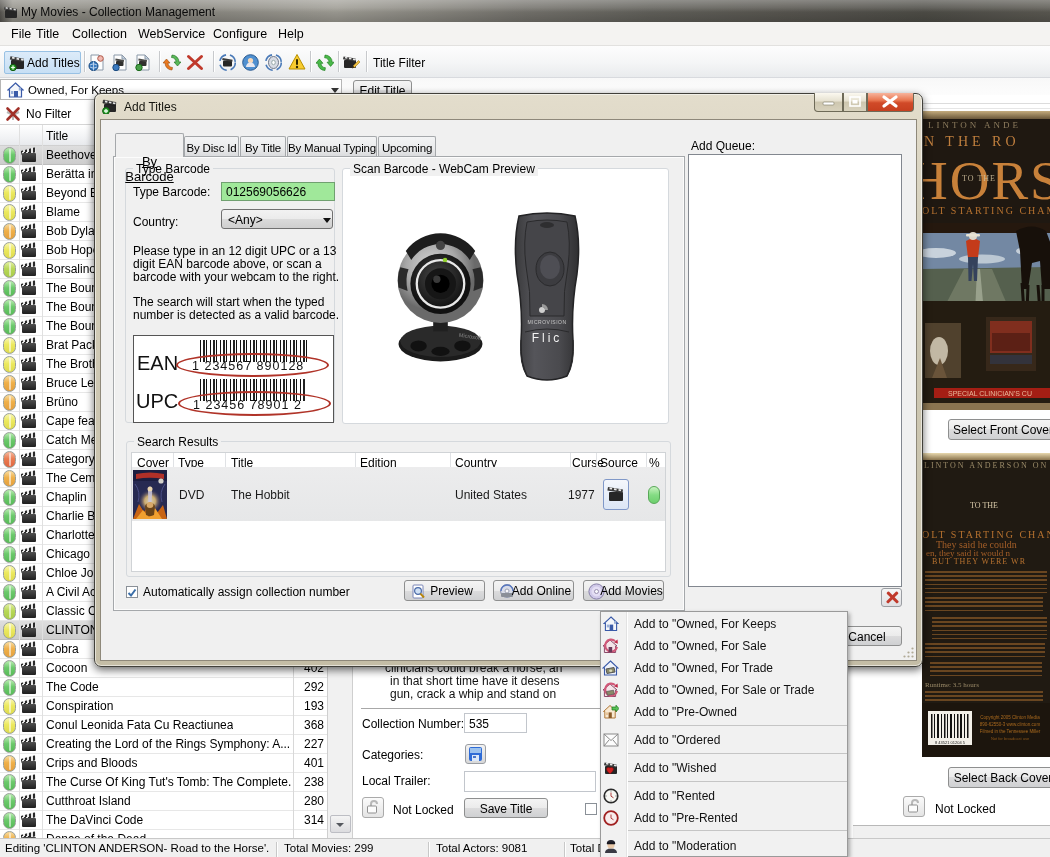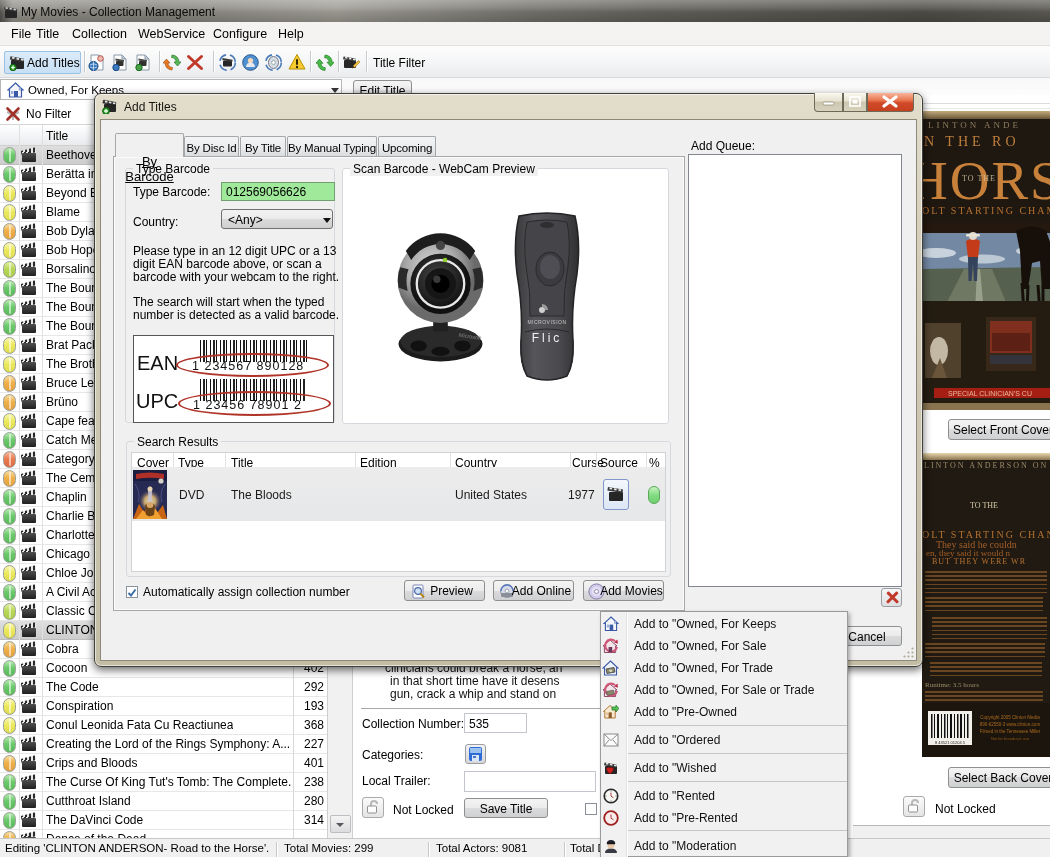--- a/index.html
+++ b/index.html
@@ -887,21 +887,21 @@
     <span class="th" style="left:517px">%</span>
   <span class="tcol" style="left:41px"></span>
     <span class="tcol" style="left:93px"></span>
     <span class="tcol" style="left:223px"></span>
     <span class="tcol" style="left:318px"></span>
     <span class="tcol" style="left:438px"></span>
     <span class="tcol" style="left:464px"></span>
     <span class="tcol" style="left:514px"></span>
   <div id="srrow">
     <span class="cell" style="left:47px">DVD</span>
-      <span class="cell" style="left:99px">The Bloods</span>
+      <span class="cell" style="left:99px">The Hobbit</span>
       <span class="cell" style="left:323px">United States</span>
       <span class="cell" style="left:436px">1977</span>
     <svg class="abs" style="left:1px;top:3px" width="34" height="49" viewBox="0 0 34 49">
       <defs>
           <radialGradient id="hg" cx="50%" cy="55%">
             <stop offset="0%" stop-color="#f8eec8"></stop>
             <stop offset="45%" stop-color="#e8c276"></stop>
             <stop offset="100%" stop-color="#3a3260" stop-opacity="0"></stop>
           </radialGradient>
         </defs>

